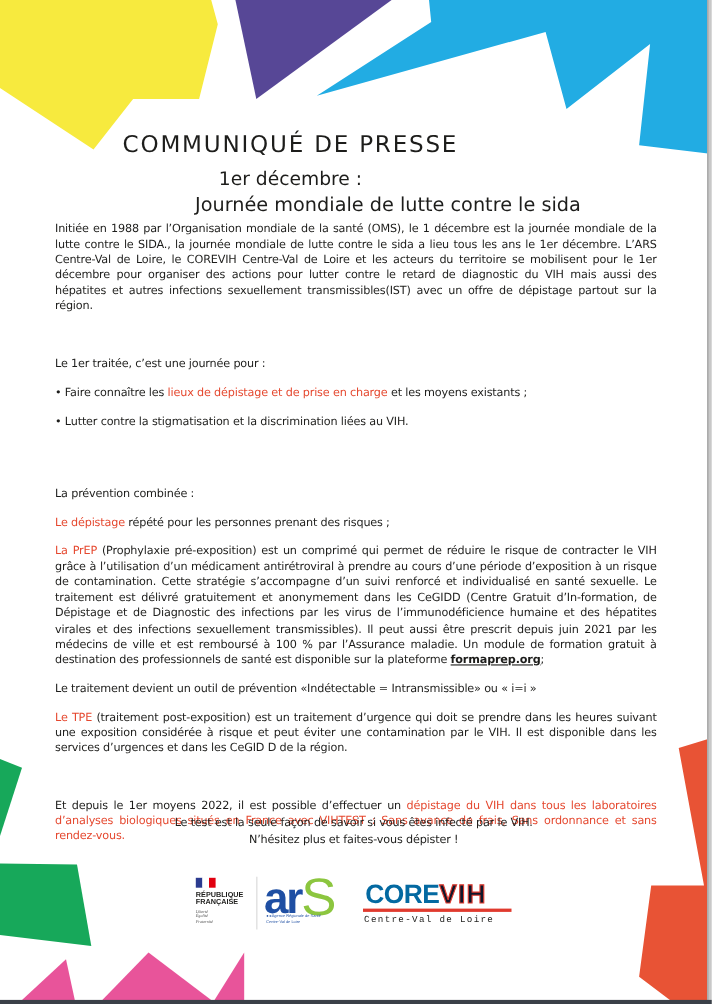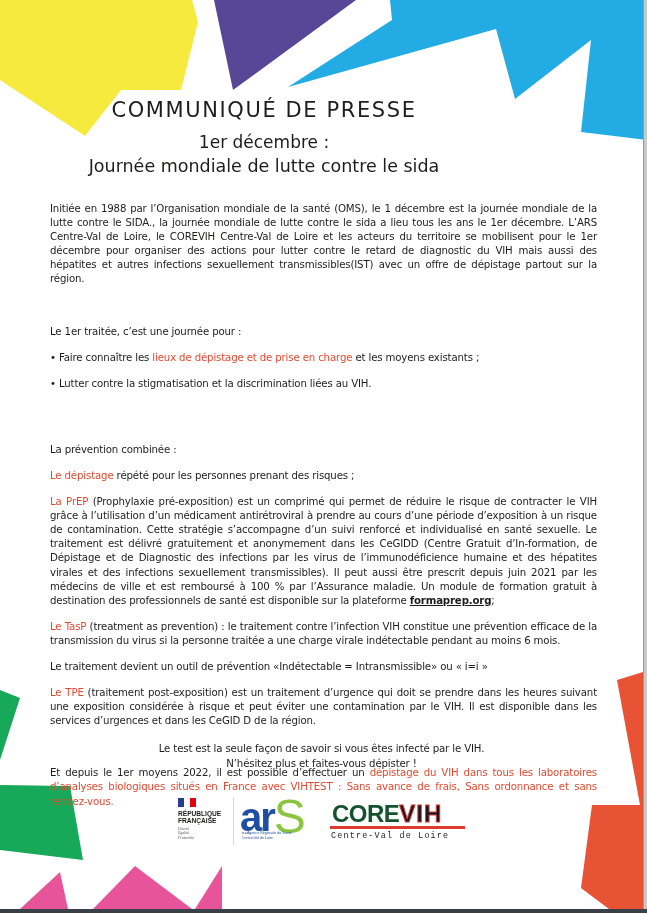--- a/index.html
+++ b/index.html
@@ -8,25 +8,25 @@
     background: #ffffff;
     font-family: "DejaVu Sans", sans-serif;
     color: #1d1d1b;
   }
   .page { position: absolute; left: 0; top: 0; width: 643px; height: 909px; background: #fff; overflow: hidden; }
   .frame-right { position: absolute; right: 0; top: 0; width: 4px; height: 913px; background: #c8c8c8; border-left: 1px solid #9a9a9a; box-sizing: border-box; }
   .frame-bottom { position: absolute; left: 0; bottom: 0; width: 647px; height: 4px; background: #3a4048; }
   svg.deco { position: absolute; left: 0; top: 0; width: 647px; height: 913px; }
   .title {
     position: absolute; left: 0; width: 528px; text-align: center;
-    font-family: "DejaVu Sans", sans-serif; color: #1d1d1b;
+    font-family: "DejaVu Sans", sans-serif; color: #1d1d1b; margin-top: 21px;
   }
   .t1 { top: 98px; font-size: 21px; letter-spacing: 1.6px; font-weight: normal; }
   .t2 { top: 132px; font-size: 17px; }
-  .t3 { top: 156px; font-size: 17.5px; }
+  .t3 { top: 156px; font-size: 17.5px; text-align: right; }
   .content {
     position: absolute; left: 38px; top: 190px; width: 571px;
     font-size: 10.2px; line-height: 14.1px; color: #1d1d1b;
     letter-spacing: -0.15px;
   }
   .content p { margin: 12px; }
   .content .gap { height: 14px; }
   .just { text-align: justify; }
   .red { color: #e5482f; }
   .link { text-decoration: underline; font-weight: bold; color: #1d1d1b; }
@@ -40,21 +40,21 @@
   .rf .flag span { flex: 1; }
   .rf .name { font-family: "Liberation Sans", sans-serif; font-weight: bold; font-size: 6.6px; line-height: 7.4px; margin-top: 3px; color: #1d1d1b; }
   .rf .motto { font-family: "Liberation Serif", serif; font-style: italic; font-size: 3.8px; line-height: 4.4px; margin-top: 2px; color: #555; }
   .sep { position: absolute; left: 63px; top: 2px; width: 1px; height: 48px; background: #d8d8d8; }
   .ars { position: absolute; left: 70px; top: 2px; width: 70px; height: 50px; }
   .ars .word { position: absolute; left: 0; top: -10px; font-family: "Liberation Sans", sans-serif; font-size: 40px; font-weight: bold; color: #1f4fa3; letter-spacing: -2px; }
   .ars .s { color: #8cc63f; font-weight: normal; font-size: 48px; position: relative; top: 2px; }
   .ars .sub { position: absolute; left: 2px; top: 34px; font-family: "Liberation Sans", sans-serif; font-size: 3.6px; line-height: 5px; color: #1f4fa3; white-space: nowrap; }
   .corevih { position: absolute; left: 160px; top: 6px; width: 140px; height: 45px; }
   .corevih .row { position: absolute; left: 2px; top: 0; font-family: "Liberation Sans", sans-serif; font-weight: bold; font-size: 24px; line-height: 26px; letter-spacing: -0.5px; }
-  .corevih .core { color: #14532d; }
+  .corevih .core { color: #0369a1; }
   .corevih .vih { color: #0f172a; -webkit-text-stroke: 1px #e03a2e; font-weight: bold; letter-spacing: 1px; }
   .corevih .bar { position: absolute; left: 0; top: 25px; width: 135px; height: 2.5px; background: #e03a2e; }
   .corevih .region { position: absolute; left: 1px; top: 30px; font-family: "Liberation Mono", monospace; font-size: 8.4px; letter-spacing: 1.2px; color: #1d1d1b; white-space: nowrap; }
 </style>
 </head>
 <body>
 
 <div class="page">
 
   <svg class="deco" viewBox="0 0 647 913">
@@ -80,21 +80,20 @@
     <p>Le 1er traitée, c’est une journée pour :</p>
     <p><span>•  Faire connaître les </span><span class="red">lieux de dépistage et de prise en charge</span><span> et les moyens existants ;</span></p>
     <p><span>• Lutter contre la stigmatisation et la discrimination liées au VIH.</span></p>
     <div class="gap"></div>
 
     <div class="gap"></div>
 
     <p>La prévention combinée :</p>
     <p><span class="red">Le dépistage</span><span> répété pour les personnes prenant des risques ;</span></p>
     <p class="just"><span class="red">La PrEP</span><span> (Prophylaxie pré-exposition) est un comprimé qui permet de réduire le risque de contracter le VIH grâce à l’utilisation d’un médicament antirétroviral à prendre au cours d’une période d’exposition à un risque de contamination. Cette stratégie s’accompagne d’un suivi renforcé et individualisé en santé sexuelle. Le traitement est délivré gratuitement et anonymement dans les CeGIDD (Centre Gratuit d’In-formation, de Dépistage et de Diagnostic des infections par les virus de l’immunodéficience humaine et des hépatites virales et des infections sexuellement transmissibles). Il peut aussi être prescrit depuis juin 2021 par les médecins de ville et est remboursé à 100 % par l’Assurance maladie. Un module de formation gratuit à destination des professionnels de santé est disponible sur la plateforme </span><a class="link">formaprep.org</a><span>;</span></p>
-    <p class="just"><span class="red">Le TasP</span><span> (treatment as prevention) : le traitement contre l’infection VIH constitue une prévention efficace de la transmission du virus si la personne traitée a une charge virale indétectable pendant au moins 6 mois.</span></p>
     <p>Le traitement devient un outil de prévention «Indétectable = Intransmissible» ou « i=i »</p>
     <p class="just"><span class="red">Le TPE</span><span> (traitement post-exposition) est un traitement d’urgence qui doit se prendre dans les heures suivant une exposition considérée à risque et peut éviter une contamination par le VIH. Il est disponible dans les services d’urgences et dans les CeGID D de la région.</span></p>
     <div class="gap"></div>
 
     <p class="just"><span>Et depuis le 1er moyens 2022, il est possible d’effectuer un </span><span class="red">dépistage du VIH dans tous les laboratoires d’analyses biologiques situés en France avec VIHTEST : Sans avance de frais, Sans ordonnance et sans rendez-vous.</span></p>
   </div>
 
   <div class="closing">
     <div>Le test est la seule façon de savoir si vous êtes infecté par le VIH.</div>
     <div>N’hésitez plus et faites-vous dépister !</div>

